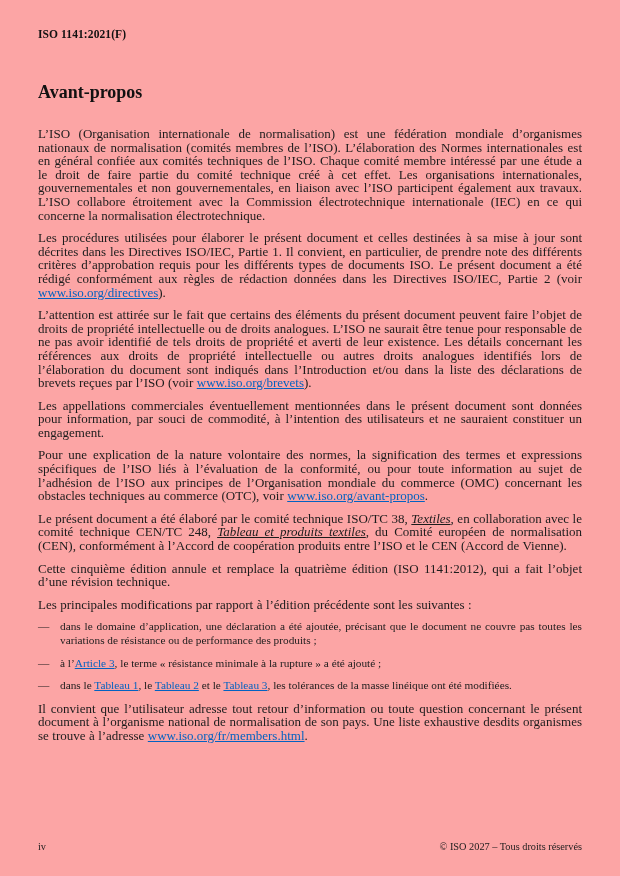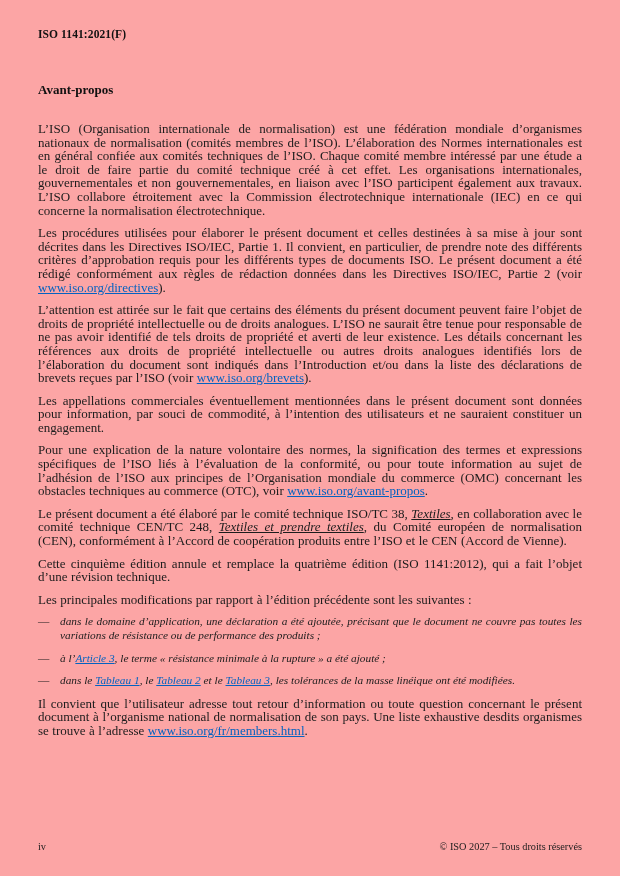--- a/index.html
+++ b/index.html
@@ -19,21 +19,21 @@
   }
   .doc-header {
     font-weight: bold;
     font-size: 11.5px;
     letter-spacing: 0.1px;
     color: #111111;
   }
   .section-title {
     margin-top: 42px;
     margin-bottom: 24px;
-    font-size: 13px;
+    font-size: 18px;
     font-weight: bold;
     color: #111111;
     font-family: "Liberation Serif", serif;
   }
   .para {
     font-size: 13px;
     line-height: 13.6px;
     text-align: justify;
     margin-bottom: 9px;
     color: #1c1c1c;
@@ -46,21 +46,20 @@
     margin-bottom: 9px;
     color: #1c1c1c;
   }
   .list-dash {
     width: 22px;
     flex-shrink: 0;
   }
   .li-text {
     flex: 1;
     text-align: justify;
-    font-style: italic;
   }
   .doc-link, a.doc-link {
     color: #0462c1;
     text-decoration: underline;
     cursor: pointer;
   }
   em { font-style: italic; text-decoration: underline; }
   .footer {
     position: absolute;
     left: 38px;
@@ -85,21 +84,21 @@
   <p class="para"><span>L’ISO (Organisation internationale de normalisation) est une fédération mondiale d’organismes nationaux de normalisation (comités membres de l’ISO). L’élaboration des Normes internationales est en général confiée aux comités techniques de l’ISO. Chaque comité membre intéressé par une étude a le droit de faire partie du comité technique créé à cet effet. Les organisations internationales, gouvernementales et non gouvernementales, en liaison avec l’ISO participent également aux travaux. L’ISO collabore étroitement avec la Commission électrotechnique internationale (IEC) en ce qui concerne la normalisation électrotechnique.</span></p>
 
   <p class="para"><span>Les procédures utilisées pour élaborer le présent document et celles destinées à sa mise à jour sont décrites dans les Directives ISO/IEC, Partie 1. Il convient, en particulier, de prendre note des différents critères d’approbation requis pour les différents types de documents ISO. Le présent document a été rédigé conformément aux règles de rédaction données dans les Directives ISO/IEC, Partie 2 (voir </span><a href="#" class="doc-link">www.iso.org/directives</a><span>).</span></p>
 
   <p class="para"><span>L’attention est attirée sur le fait que certains des éléments du présent document peuvent faire l’objet de droits de propriété intellectuelle ou de droits analogues. L’ISO ne saurait être tenue pour responsable de ne pas avoir identifié de tels droits de propriété et averti de leur existence. Les détails concernant les références aux droits de propriété intellectuelle ou autres droits analogues identifiés lors de l’élaboration du document sont indiqués dans l’Introduction et/ou dans la liste des déclarations de brevets reçues par l’ISO (voir </span><a href="#" class="doc-link">www.iso.org/brevets</a><span>).</span></p>
 
   <p class="para"><span>Les appellations commerciales éventuellement mentionnées dans le présent document sont données pour information, par souci de commodité, à l’intention des utilisateurs et ne sauraient constituer un engagement.</span></p>
 
   <p class="para"><span>Pour une explication de la nature volontaire des normes, la signification des termes et expressions spécifiques de l’ISO liés à l’évaluation de la conformité, ou pour toute information au sujet de l’adhésion de l’ISO aux principes de l’Organisation mondiale du commerce (OMC) concernant les obstacles techniques au commerce (OTC), voir </span><a href="#" class="doc-link">www.iso.org/avant-propos</a><span>.</span></p>
 
-  <p class="para"><span>Le présent document a été élaboré par le comité technique ISO/TC 38, </span><em>Textiles</em><span>, en collaboration avec le comité technique CEN/TC 248, </span><em>Textiles et prendre textiles</em><span>, du Comité européen de normalisation (CEN), conformément à l’Accord de coopération produits entre l’ISO et le CEN (Accord de Vienne).</span></p>
+  <p class="para"><span>Le présent document a été élaboré par le comité technique ISO/TC 38, </span><em>Textiles</em><span>, en collaboration avec le comité technique CEN/TC 248, </span><em>Tableau et produits textiles</em><span>, du Comité européen de normalisation (CEN), conformément à l’Accord de coopération produits entre l’ISO et le CEN (Accord de Vienne).</span></p>
 
   <p class="para"><span>Cette cinquième édition annule et remplace la quatrième édition (ISO 1141:2012), qui a fait l’objet d’une révision technique.</span></p>
 
   <p class="para"><span>Les principales modifications par rapport à l’édition précédente sont les suivantes&nbsp;:</span></p>
 
   <div class="list-item">
     <span class="list-dash">—</span>
     <span class="li-text"><span>dans le domaine d’application, une déclaration a été ajoutée, précisant que le document ne couvre pas toutes les variations de résistance ou de performance des produits&nbsp;;</span></span>
   </div>
 

